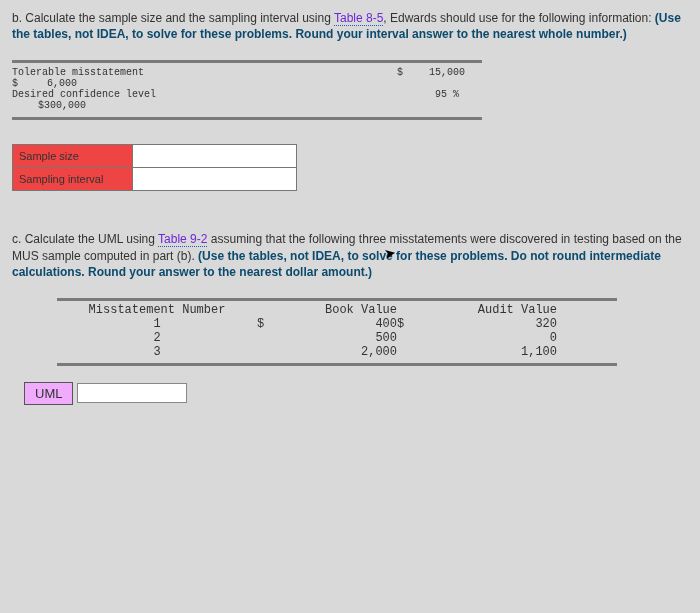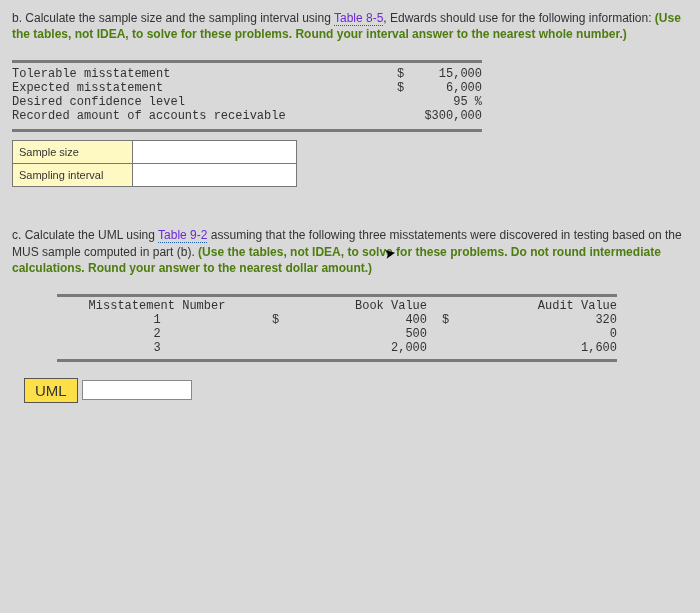--- a/index.html
+++ b/index.html
@@ -8,45 +8,45 @@
     height: 613px;
     background: #d9d9d9;
     font-family: Arial, Helvetica, sans-serif;
     font-size: 12px;
     color: #333;
     position: relative;
     padding: 10px 12px;
   }
   .prompt { line-height: 1.35; margin-bottom: 18px; }
   .prompt .link { color: #6d28d9; border-bottom: 1px dotted #1a5fb4; }
-  .prompt .bold { font-weight: bold; color: #4d7c0f; }
+  .prompt .bold { font-weight: bold; color: #0c4a6e; }
 
   .data-block {
     border-top: 3px solid #7a7a7a;
     border-bottom: 3px solid #7a7a7a;
     padding: 4px 0 6px 0;
     width: 470px;
-    margin-bottom: 8px;
+    margin-bottom: 24px;
     font-family: "Courier New", monospace;
-    font-size: 12px;
+    font-size: 10px;
   }
   .data-row { display: flex; }
   .data-row .lbl { flex: 1; }
   .data-row .cur { width: 15px; text-align: left; }
-  .data-row .val { width: 70px; text-align: right; }
+  .data-row .val { width: 70px; text-align: center; }
 
   .answer-table {
     border: 1px solid #777;
     border-collapse: collapse;
     font-family: Arial, sans-serif;
     font-size: 11px;
     margin-bottom: 40px;
     width: 285px;
   }
-  .answer-table td { border: 1px solid #777; padding: 3px 6px; background:#fef9c3;}
+  .answer-table td { border: 1px solid #777; padding: 3px 6px; background:#ef4444;}
   .answer-table .lbl-cell { width: 120px; }
   .answer-table .inp-cell { width: 165px; padding: 0; }
   .answer-table input {
     width: 100%; height: 22px; border: none; background: #fff;
     font-size: 11px; padding-left: 3px;
   }
 
   .cursor {
     position: absolute;
     left: 384px; top: 245px;
@@ -56,34 +56,34 @@
 
   .cols-block {
     border-top: 3px solid #7a7a7a;
     border-bottom: 3px solid #7a7a7a;
     padding: 2px 0 4px 0;
     width: 560px;
     margin: 10px 0 16px 45px;
     font-family: "Courier New", monospace;
     font-size: 12px;
   }
-  .cols-block .hdr, .cols-block .row { display: flex; justify-content: space-between; }
+  .cols-block .hdr, .cols-block .row { display: flex; }
   .cols-block .hdr>div, .cols-block .row>div { text-align: right; }
   .c1 { width: 200px; text-align: center !important; }
   .c2s { width: 40px; text-align: left !important; }
   .c2 { width: 100px; }
   .c3s { width: 60px; text-align: left !important; }
   .c3 { width: 100px; }
 
   .uml-row { display: flex; align-items: center; gap: 4px; margin-left: 12px; }
   .uml-label {
-    background: #fde047;
+    background: #f0abfc;
     border: 1px solid #555;
     padding: 3px 10px;
-    font-size: 15px;
+    font-size: 13px;
   }
   .uml-input {
     width: 110px; height: 20px;
     border: 1px solid #888; background: #fff;
   }
 </style>
 </head>
 <body>
 
 <p class="prompt">
@@ -92,31 +92,29 @@
   <span class="bold">(Use the tables, not IDEA, to solve for these problems. Round your interval answer to the nearest whole number.)</span>
 </p>
 
 <div class="data-block">
   <div class="data-row">
     <span class="lbl">Tolerable misstatement</span>
     <span class="cur">$</span>
     <span class="val">15,000</span>
   </div>
   <div class="data-row">
-    <span class="lbl">Expected misstatement</span>
     <span class="cur">$</span>
     <span class="val">6,000</span>
   </div>
   <div class="data-row">
     <span class="lbl">Desired confidence level</span>
     <span class="cur"></span>
     <span class="val">95 %</span>
   </div>
   <div class="data-row">
-    <span class="lbl">Recorded amount of accounts receivable</span>
     <span class="cur"></span>
     <span class="val">$300,000</span>
   </div>
 </div>
 
 <table class="answer-table">
   <tbody>
       <tr>
     <td class="lbl-cell">Sample size</td>
     <td class="inp-cell"><input type="text" style=""></td>
@@ -156,20 +154,20 @@
     <div class="c2s"></div>
     <div class="c2">500</div>
     <div class="c3s"></div>
     <div class="c3">0</div>
   </div>
   <div class="row">
     <div class="c1">3</div>
     <div class="c2s"></div>
     <div class="c2">2,000</div>
     <div class="c3s"></div>
-    <div class="c3">1,600</div>
+    <div class="c3">1,100</div>
   </div>
 </div>
 
 <div class="uml-row">
   <div class="uml-label">UML</div>
   <input class="uml-input" type="text" style="">
 </div>
 
 </body></html>

